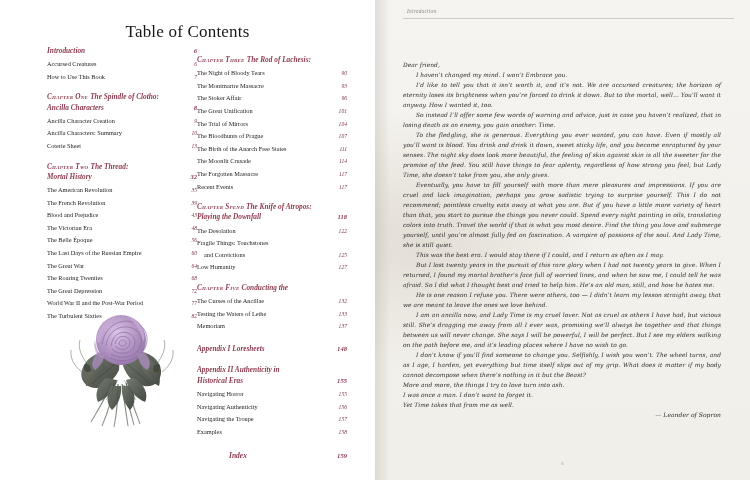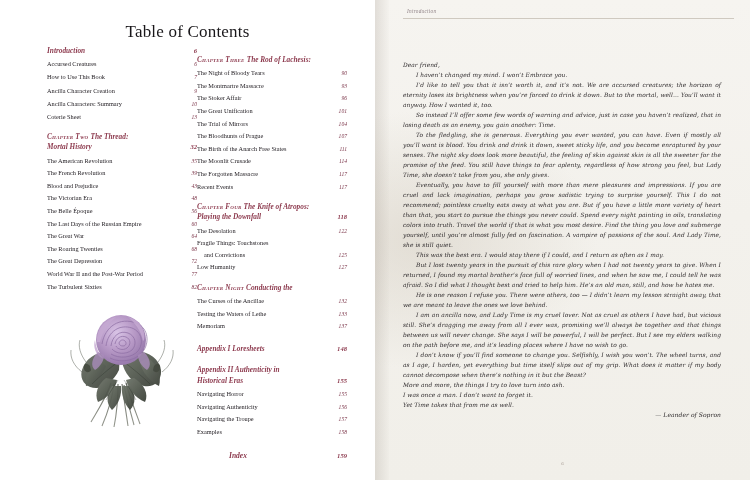--- a/index.html
+++ b/index.html
@@ -240,20 +240,27 @@
           <div class="toc-group">
             <div class="toc-entry">
               <span class="t">Accursed Creatures</span>
               <span class="p">6</span>
             </div>
             <div class="toc-entry">
               <span class="t">How to Use This Book</span>
               <span class="p">7</span>
             </div>
           </div>
+          <div class="toc-chap">
+            <div><span class="chap-lead">Chapter One </span>The Spindle of Clotho:</div>
+            <div class="chap-row">
+              <span class="t">Ancilla Characters</span>
+              <span class="p">8</span>
+            </div>
+          </div>
           <div class="toc-group">
             <div class="toc-entry">
               <span class="t">Ancilla Character Creation</span>
               <span class="p">9</span>
             </div>
             <div class="toc-entry">
               <span class="t">Ancilla Characters: Summary</span>
               <span class="p">10</span>
             </div>
             <div class="toc-entry">
@@ -355,21 +362,21 @@
             <div class="toc-entry">
               <span class="t">The Forgotten Massacre</span>
               <span class="p">117</span>
             </div>
             <div class="toc-entry">
               <span class="t">Recent Events</span>
               <span class="p">117</span>
             </div>
           </div>
           <div class="toc-chap">
-            <div><span class="chap-lead">Chapter Four </span>The Knife of Atropos:</div>
+            <div><span class="chap-lead">Chapter Spend </span>The Knife of Atropos:</div>
             <div class="chap-row">
               <span class="t">Playing the Downfall</span>
               <span class="p">118</span>
             </div>
           </div>
           <div class="toc-group">
             <div class="toc-entry">
               <span class="t">The Desolation</span>
               <span class="p">122</span>
             </div>
@@ -380,21 +387,21 @@
             <div class="toc-entry indent">
               <span class="t">and Convictions</span>
               <span class="p">125</span>
             </div>
             <div class="toc-entry">
               <span class="t">Low Humanity</span>
               <span class="p">127</span>
             </div>
           </div>
           <div class="toc-chap">
-            <div><span class="chap-lead">Chapter Night </span>Conducting the</div>
+            <div><span class="chap-lead">Chapter Five </span>Conducting the</div>
           </div>
           <div class="toc-group">
             <div class="toc-entry">
               <span class="t">The Curses of the Ancillae</span>
               <span class="p">132</span>
             </div>
             <div class="toc-entry">
               <span class="t">Testing the Waters of Lethe</span>
               <span class="p">133</span>
             </div>

